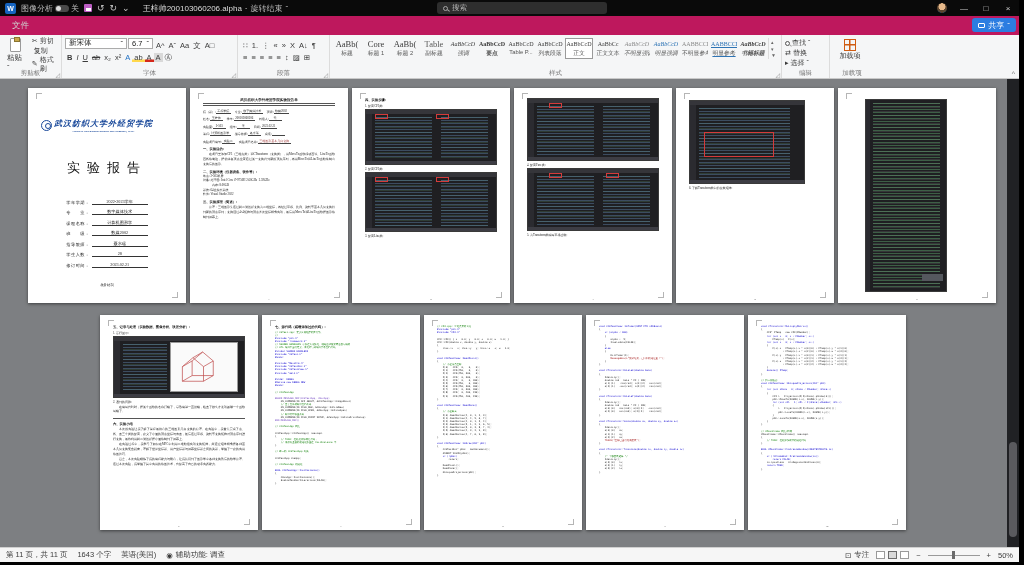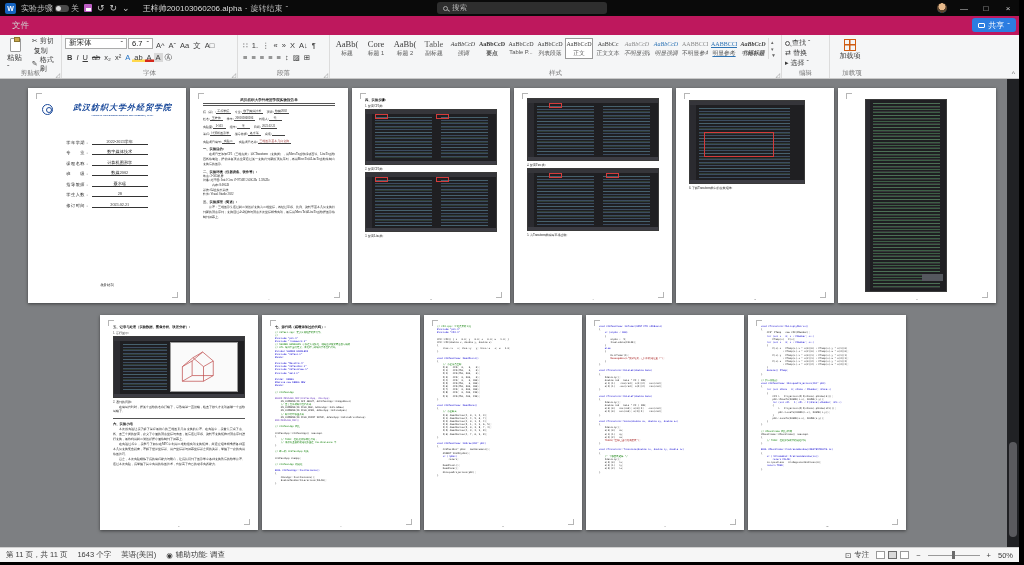--- a/index.html
+++ b/index.html
@@ -65,21 +65,21 @@
 
 .canvas{position:absolute;left:0;top:79px;right:0;bottom:15px;background:#7d7f82;overflow:hidden}
 .scrollbar{position:absolute;right:0;top:0;bottom:0;width:12px;background:#202124}
 .thumb{position:absolute;left:2px;width:8px;bottom:10px;height:95px;background:#5a5a5e;border-radius:4px}
 .page{position:absolute;width:158px;height:215px;background:#fff;box-shadow:0 1px 3px rgba(0,0,0,.5);overflow:hidden;font-family:"Liberation Serif",serif;color:#222}
 .pc{position:absolute;left:13px;top:10px;right:13px;bottom:10px}
 .pc::before{content:"";position:absolute;left:-5px;top:-5px;width:5px;height:5px;border-left:1px solid #b5b5b5;border-top:1px solid #b5b5b5}
 .pc::after{content:"";position:absolute;right:-5px;bottom:-5px;width:5px;height:5px;border-right:1px solid #b5b5b5;border-bottom:1px solid #b5b5b5}
 .pagenum{position:absolute;bottom:2px;left:0;right:0;text-align:center;font-size:2.8px;color:#555}
 
-.p1-logo{display:flex;align-items:center;justify-content:center;gap:20px;margin-top:4px}
+.p1-logo{display:flex;align-items:center;gap:2px;margin-top:20px}
 .emblem{width:11px;height:11px;border:1px solid #1b4a9b;border-radius:50%;position:relative;flex:0 0 auto}
 .emblem::after{content:"";position:absolute;left:2.5px;top:2.5px;width:4px;height:4px;border:1px solid #1b4a9b;border-radius:50%}
 .schcol{display:flex;flex-direction:column;align-items:center}
 .sch-cn{font-size:8px;font-weight:bold;font-style:italic;color:#1b4a9b;letter-spacing:1px;white-space:nowrap}
 .sch-en{font-size:2.6px;font-weight:bold;color:#1b4a9b;margin-top:.5px;white-space:nowrap}
 .p1-title{text-align:center;font-size:13px;letter-spacing:7px;margin-top:26px;color:#111}
 .p1-fields{margin-top:22px}
 .f-row{display:flex;justify-content:center;align-items:flex-end;margin-top:4.6px;font-size:4.2px}
 .f-l{letter-spacing:.5px}
 .f-v{width:56px;border-bottom:.6px solid #333;text-align:center;margin-left:2px}
@@ -120,21 +120,21 @@
 </style>
 </head>
 <body>
 
 <div id="stage">
 <div id="win">
 
   <div class="titlebar">
     <span class="wlogo">W</span>
     <span class="autosave">
-      <span>实验步骤</span>
+      <span>图像分析</span>
       <span class="toggle"></span>
       <span>关</span>
     </span>
     <span class="ic-save"></span>
     <span class="qbtn">↺</span>
     <span class="qbtn">↻</span>
     <span class="qbtn">⌄</span>
     <span class="doc-title">
       <span>王梓帅200103060206.alpha</span>
       <span>·</span>
@@ -340,20 +340,21 @@
 
     <div class="page" style="left:28px;top:9px">
       <div class="pc">
         <div class="p1-logo">
           <span class="emblem"></span>
           <span class="schcol">
             <span class="sch-cn">武汉纺织大学外经贸学院</span>
             <span class="sch-en">College of International Business and Economics, WTU.</span>
           </span>
         </div>
+        <div class="p1-title">实验报告</div>
         <div class="p1-fields">
           <div class="f-row">
                 <span class="f-l">学年学期：</span>
                 <span class="f-v">2022-2023学年</span>
               </div>
           <div class="f-row">
                 <span class="f-l">专　　业：</span>
                 <span class="f-v">数字媒体技术</span>
               </div>
           <div class="f-row">

